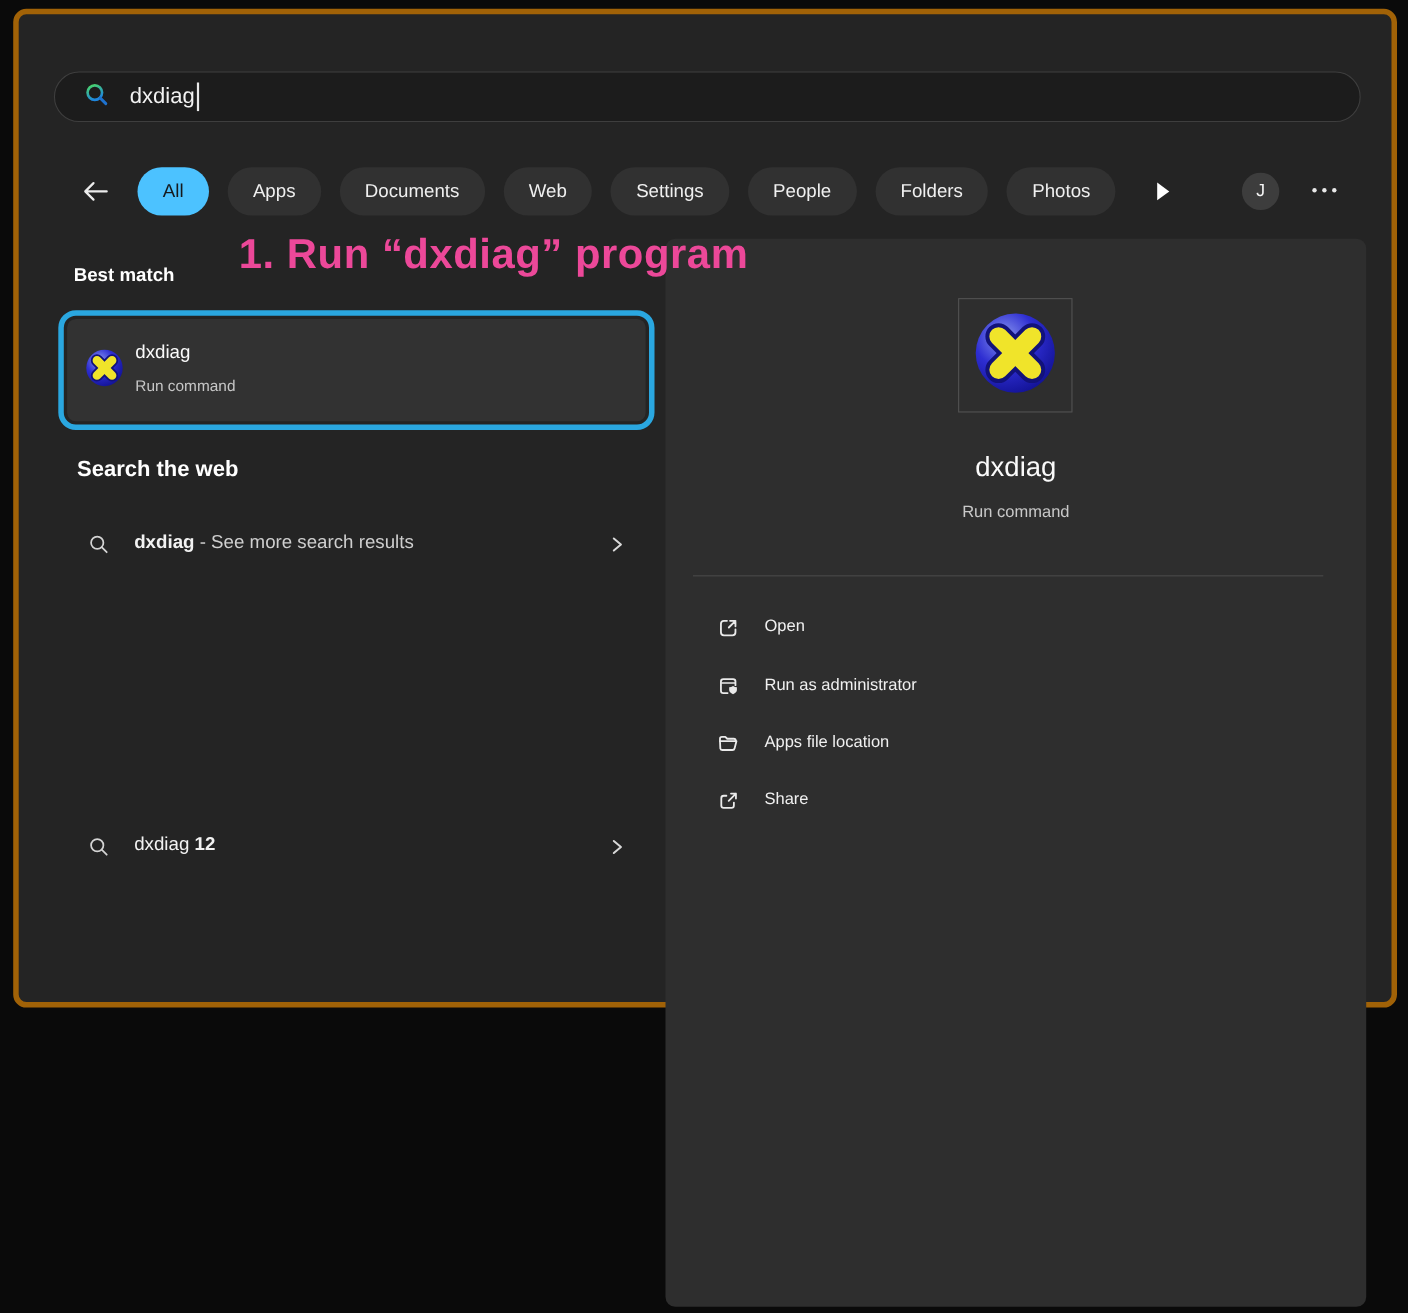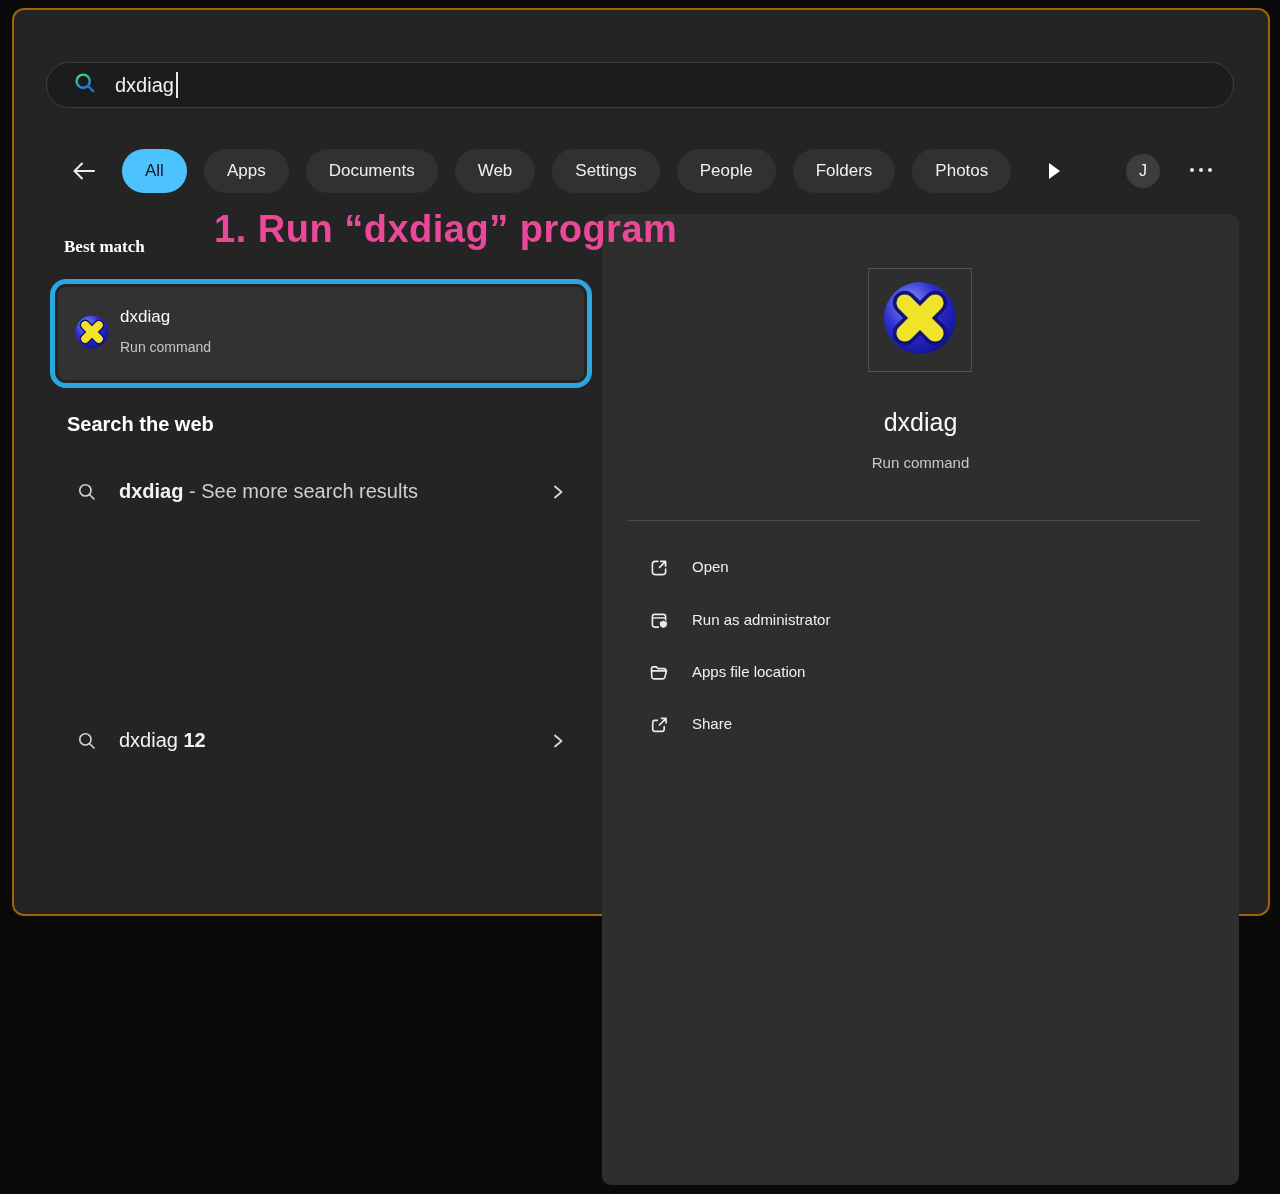--- a/index.html
+++ b/index.html
@@ -1,21 +1,21 @@
 <!DOCTYPE html>
 <html><head>
 <meta charset="utf-8">
 <style>
   * { margin:0; padding:0; box-sizing:border-box; }
   html,body { width:1280px; height:1194px; background:#0a0a0a; overflow:hidden;
               font-family:"Liberation Sans", sans-serif; }
   .stage { position:relative; width:1280px; height:1194px; background:#0a0a0a; }
 
   .window { position:absolute; left:12px; top:8px; width:1258px; height:908px;
-            background:#242424; border:2px solid #a16207; border-radius:12px; }
+            background:#242424; border:5px solid #a16207; border-radius:12px; }
 
   
   .search-bar { position:absolute; left:32px; top:52px; width:1188px; height:46px;
                 background:#1c1c1c; border:1px solid #3e3e3e; border-radius:23px;
                 display:flex; align-items:center; padding-left:26px; }
   .search-bar svg { flex:0 0 auto; }
   .search-text { margin-left:18px; color:#f2f2f2; font-size:20px; }
   .caret { display:inline-block; width:2px; height:26px; background:#e8e8e8;
            margin-left:2px; vertical-align:middle; }
 
@@ -27,40 +27,40 @@
           color:#f0f0f0; font-size:17px; display:flex; align-items:center; }
   .pill.active { background:#4cc2ff; color:#15191c; font-weight:400; }
   .more-tabs { position:absolute; left:1030px; top:10px; width:20px; height:26px; }
   .avatar { position:absolute; left:1112px; top:6px; width:34px; height:34px; border-radius:50%;
             background:#3d3d3d; color:#f5f5f5; font-size:16px; display:flex;
             align-items:center; justify-content:center; }
   .dots { position:absolute; left:1176px; top:20px; display:flex; gap:5px; }
   .dots i { width:4px; height:4px; border-radius:50%; background:#e8e8e8; }
 
   
-  .h-best { position:absolute; left:50px; top:227px; color:#fff; font-size:17px; font-weight:700;font-family:Liberation Serif, serif; }
+  .h-best { position:absolute; left:50px; top:227px; color:#fff; font-size:17px; font-weight:700; }
   .h-web  { position:absolute; left:53px; top:403px; color:#fff; font-size:20px; font-weight:700; }
 
   
   .annotation { position:absolute; left:200px; top:198px; color:#ec4899; font-size:38px;
                 font-weight:700; letter-spacing:0.5px; z-index:6; white-space:nowrap; }
 
   
   .hl-box { position:absolute; left:36px; top:269px; width:542px; height:109px;
             border:5px solid #2aa7e0; border-radius:16px; padding:3px; z-index:5; }
   .tile { width:100%; height:100%; background:#323232; border-radius:8px;
           position:relative; cursor:pointer; }
   .tile .app-ico { position:absolute; left:16px; top:50%; transform:translateY(-50%); }
   .tile .t-title { position:absolute; left:62px; top:20px; color:#fafafa; font-size:17px; }
   .tile .t-sub   { position:absolute; left:62px; top:52px; color:#c7c7c7; font-size:14px; }
 
   
   .sugg { position:absolute; left:36px; width:542px; height:48px; border-radius:6px; cursor:pointer; }
   .sugg .mag { position:absolute; left:27px; top:14px; }
-  .sugg .txt { position:absolute; left:69px; top:12px; font-size:20px; color:#f2f2f2; white-space:pre-wrap; }
+  .sugg .txt { position:absolute; left:69px; top:12px; font-size:17px; color:#f2f2f2; white-space:pre-wrap; }
   .sugg .txt .b { font-weight:700; }
   .sugg .txt .dim { color:#cfcfcf; }
   .sugg .chev { position:absolute; right:26px; top:15px; }
 
   
   .panel { position:absolute; left:588px; top:204px; width:637px; height:971px;
            background:#2e2e2e; border-radius:9px; }
   .icon-frame { position:absolute; left:266px; top:54px; width:104px; height:104px;
                 border:1px solid #525252; display:flex; align-items:center; justify-content:center; }
   .p-title { position:absolute; left:0; top:194px; width:100%; text-align:center;
@@ -163,21 +163,21 @@
             <line x1="12.7" y1="12.7" x2="17" y2="17" stroke="#d4d4d4" stroke-width="1.6" stroke-linecap="round"></line>
           </svg>
       </span>
       <span class="txt"><span class="b">dxdiag</span><span class="dim"> - See more search results</span></span>
       <span class="chev">
         <svg width="16" height="18" viewBox="0 0 16 18">
             <path d="M5 3.5 L11.5 9 L5 14.5" fill="none" stroke="#d8d8d8" stroke-width="1.8" stroke-linecap="round" stroke-linejoin="round"></path>
           </svg>
       </span>
     </div>
-    <div class="sugg" style="top:707px">
+    <div class="sugg" style="top:733px">
       <span class="mag">
         <svg width="20" height="20" viewBox="0 0 20 20">
             <circle cx="8.4" cy="8.4" r="5.6" fill="none" stroke="#d4d4d4" stroke-width="1.6"></circle>
             <line x1="12.7" y1="12.7" x2="17" y2="17" stroke="#d4d4d4" stroke-width="1.6" stroke-linecap="round"></line>
           </svg>
       </span>
       <span class="txt"><span>dxdiag </span><span class="b">12</span></span>
       <span class="chev">
         <svg width="16" height="18" viewBox="0 0 16 18">
             <path d="M5 3.5 L11.5 9 L5 14.5" fill="none" stroke="#d8d8d8" stroke-width="1.8" stroke-linecap="round" stroke-linejoin="round"></path>

